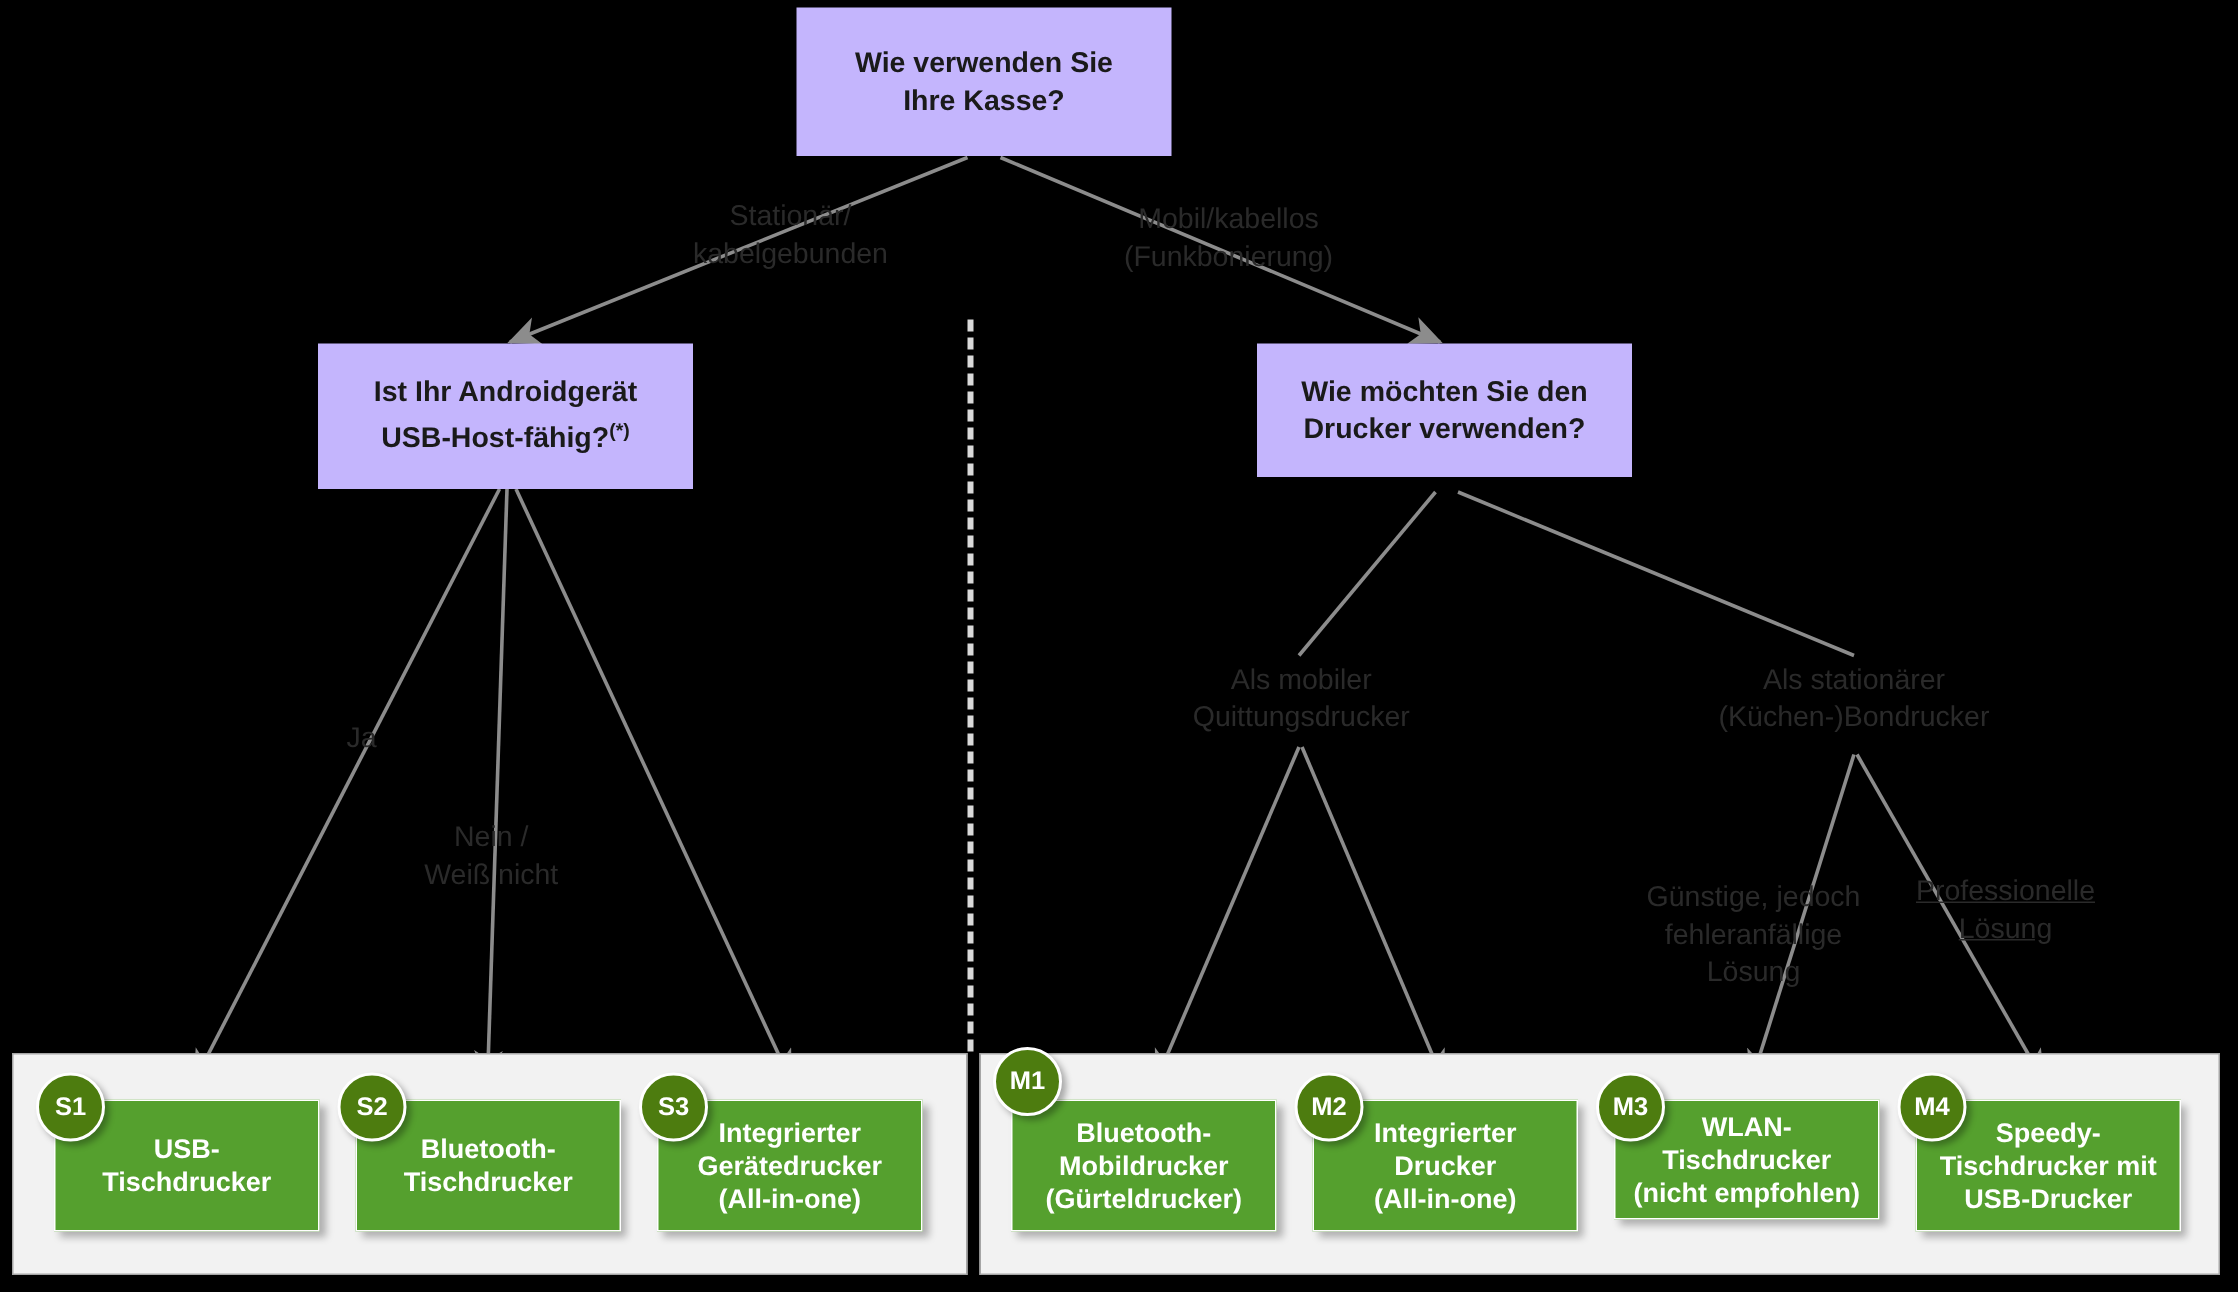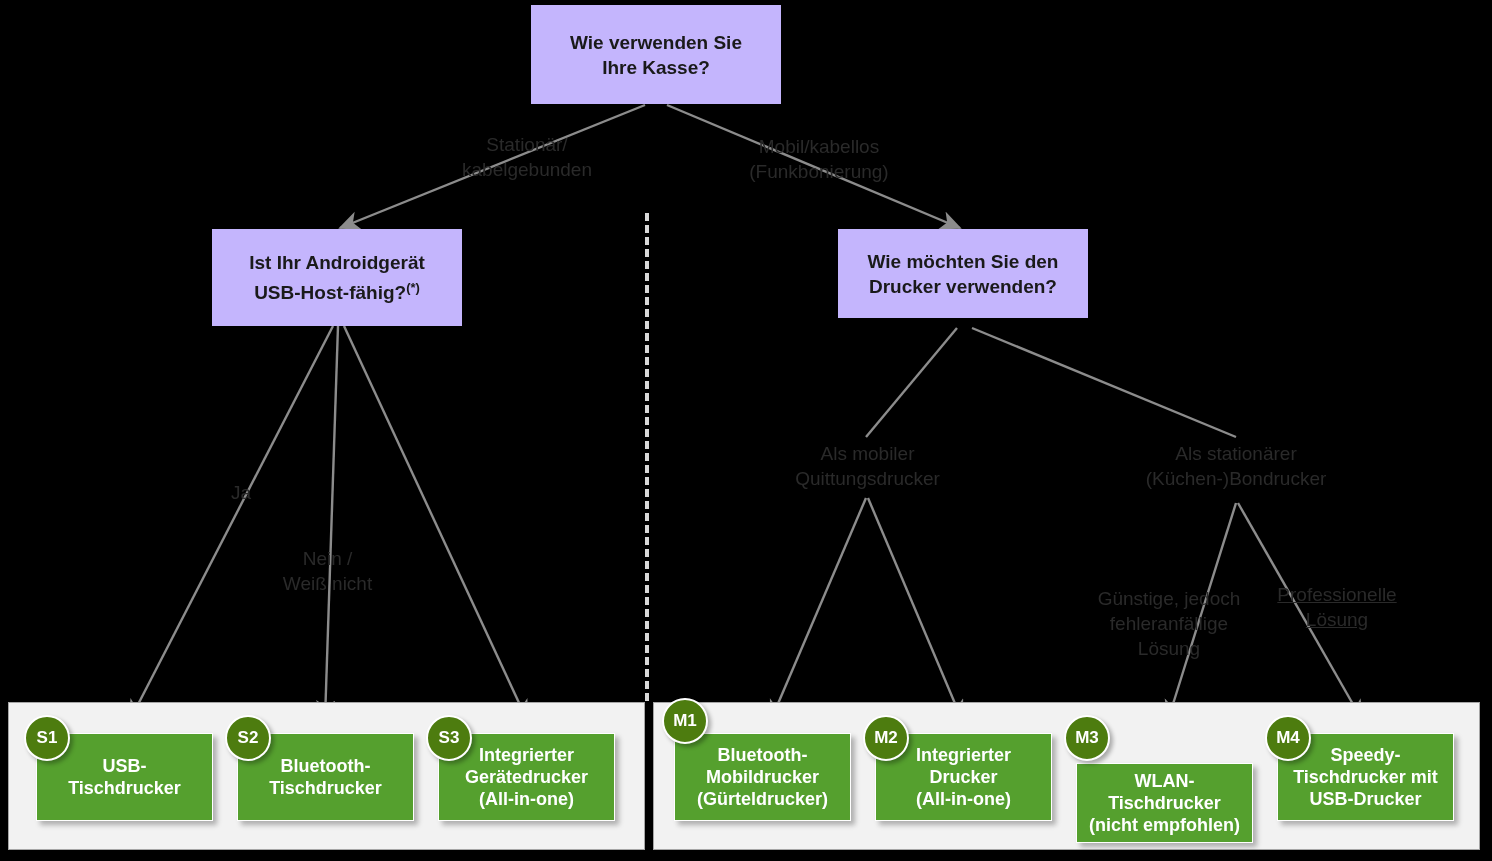--- a/index.html
+++ b/index.html
@@ -214,21 +214,21 @@
   <div class="rbox" style="left:674px; top:733px; width:177px; height:88px;">Bluetooth-
 Mobildrucker
 (Gürteldrucker)</div>
   <div class="badge" style="left:662px; top:698px;">M1</div>
 
   <div class="rbox" style="left:875px; top:733px; width:177px; height:88px;">Integrierter
 Drucker
 (All-in-one)</div>
   <div class="badge" style="left:863px; top:715px;">M2</div>
 
-  <div class="rbox" style="left:1076px; top:733px; width:177px; height:80px;margin-top:30px;">WLAN-
+  <div class="rbox" style="left:1076px; top:733px; width:177px; height:80px;">WLAN-
 Tischdrucker
 (nicht empfohlen)</div>
   <div class="badge" style="left:1064px; top:715px;">M3</div>
 
   <div class="rbox" style="left:1277px; top:733px; width:177px; height:88px;">Speedy-
 Tischdrucker mit
 USB-Drucker</div>
   <div class="badge" style="left:1265px; top:715px;">M4</div>
 
 </div>

